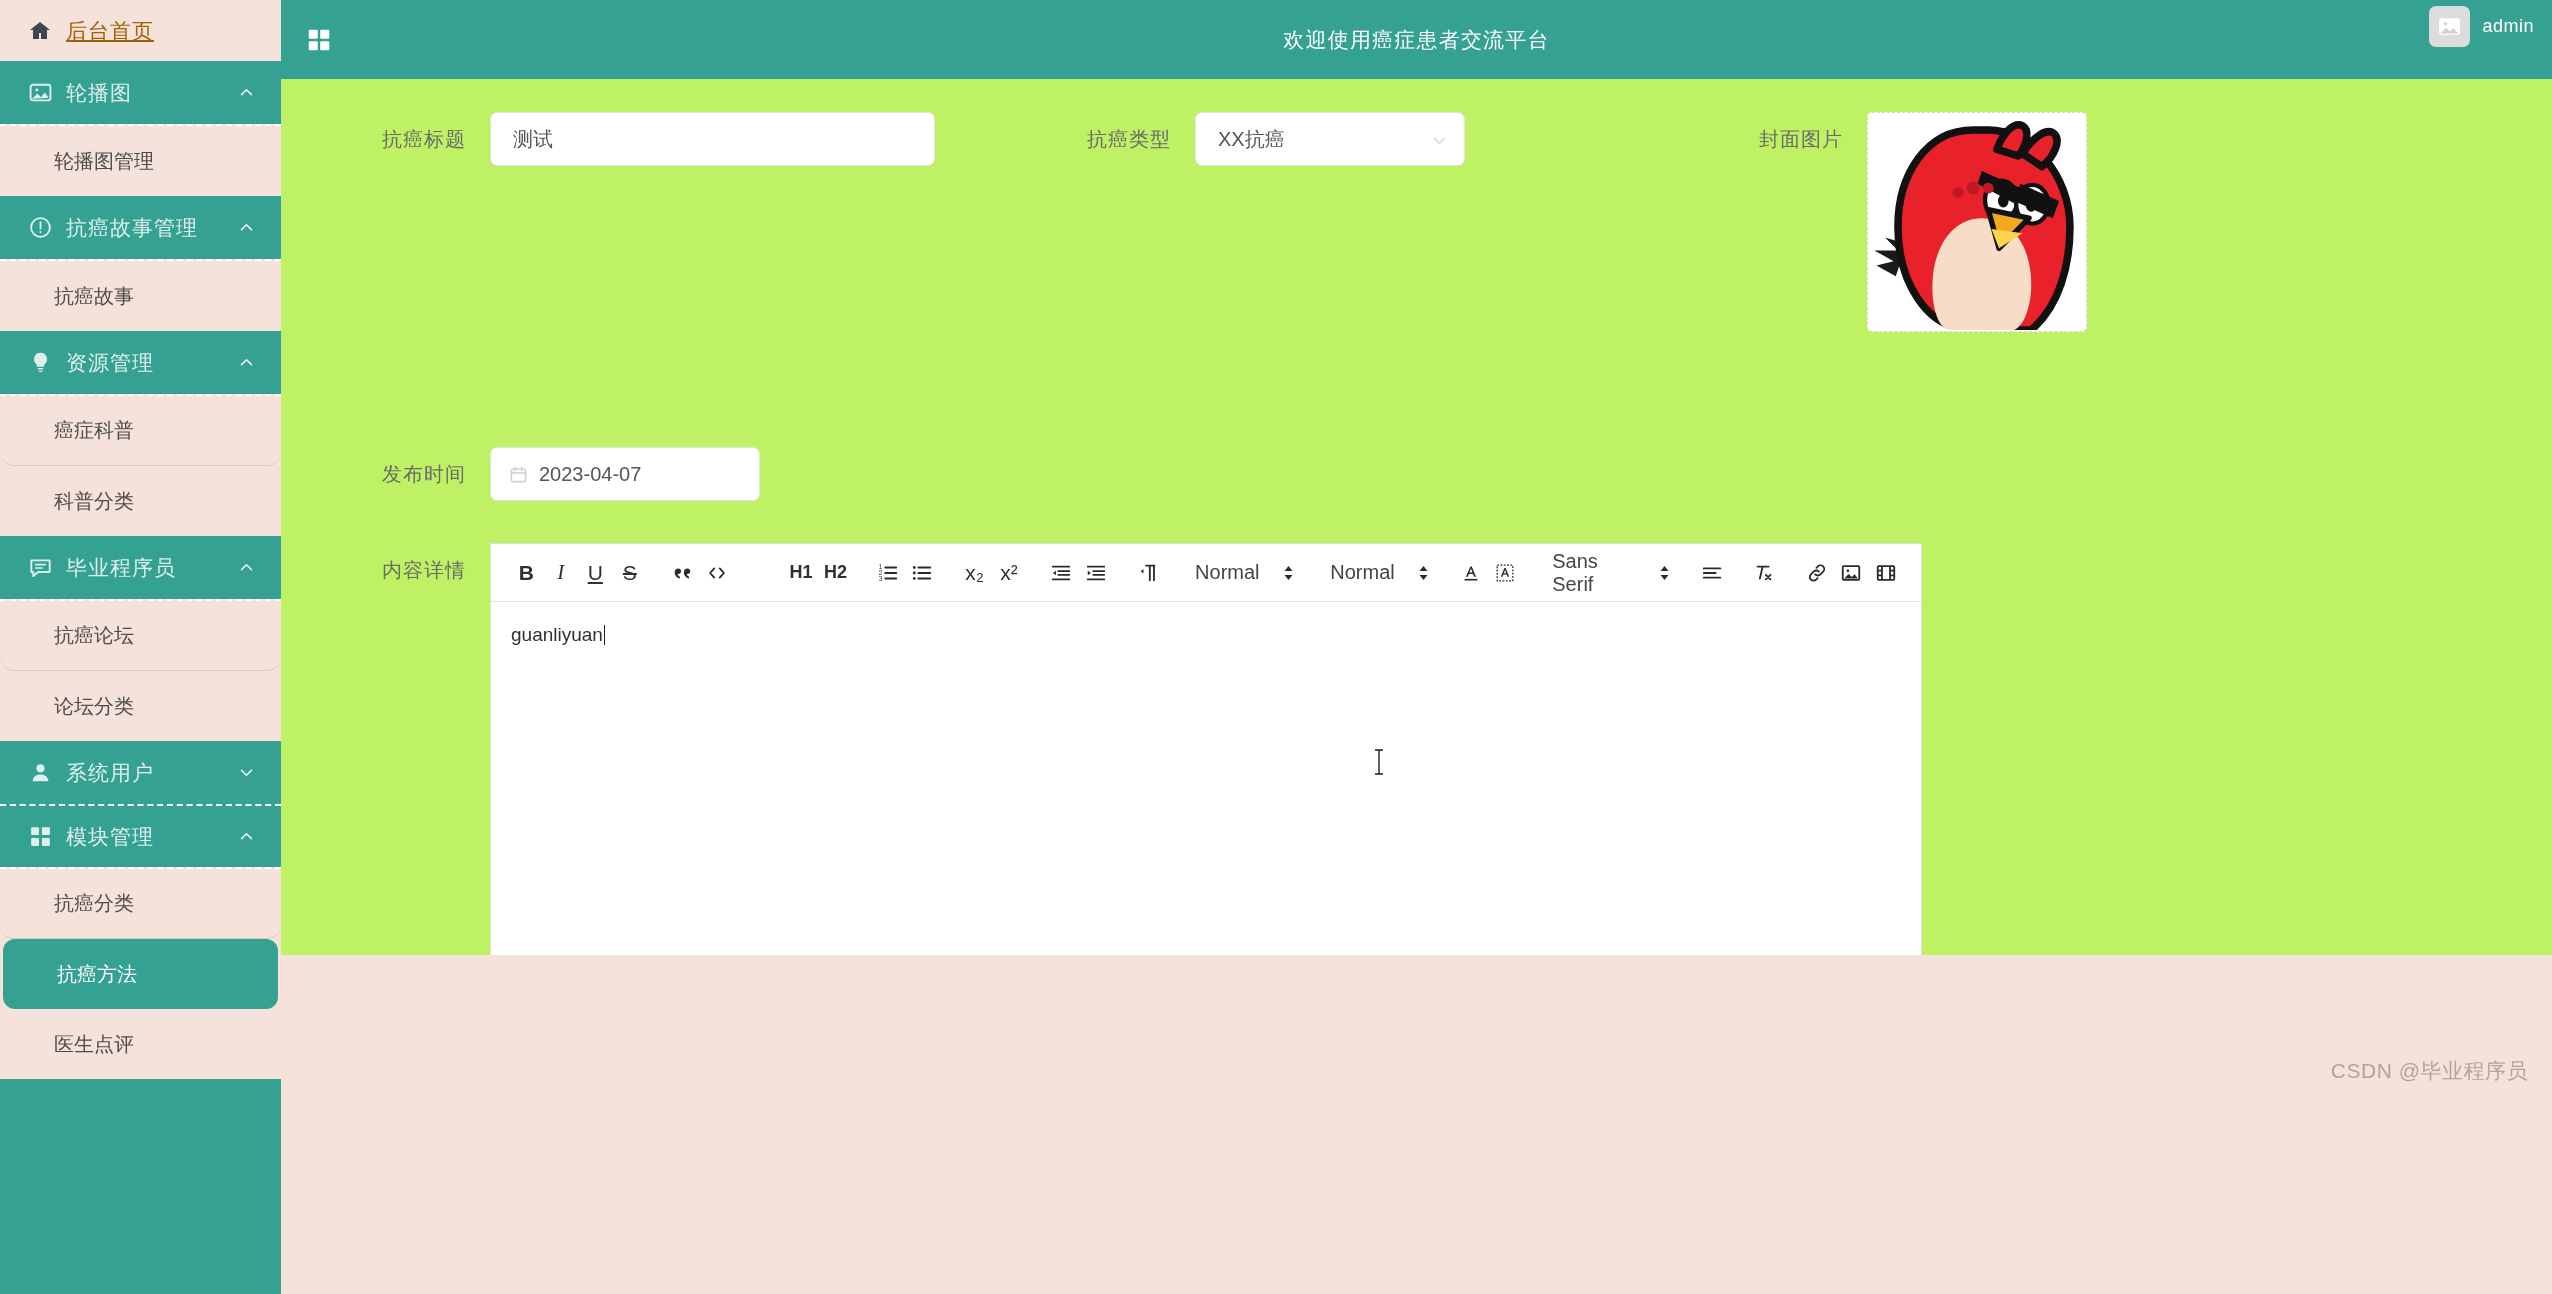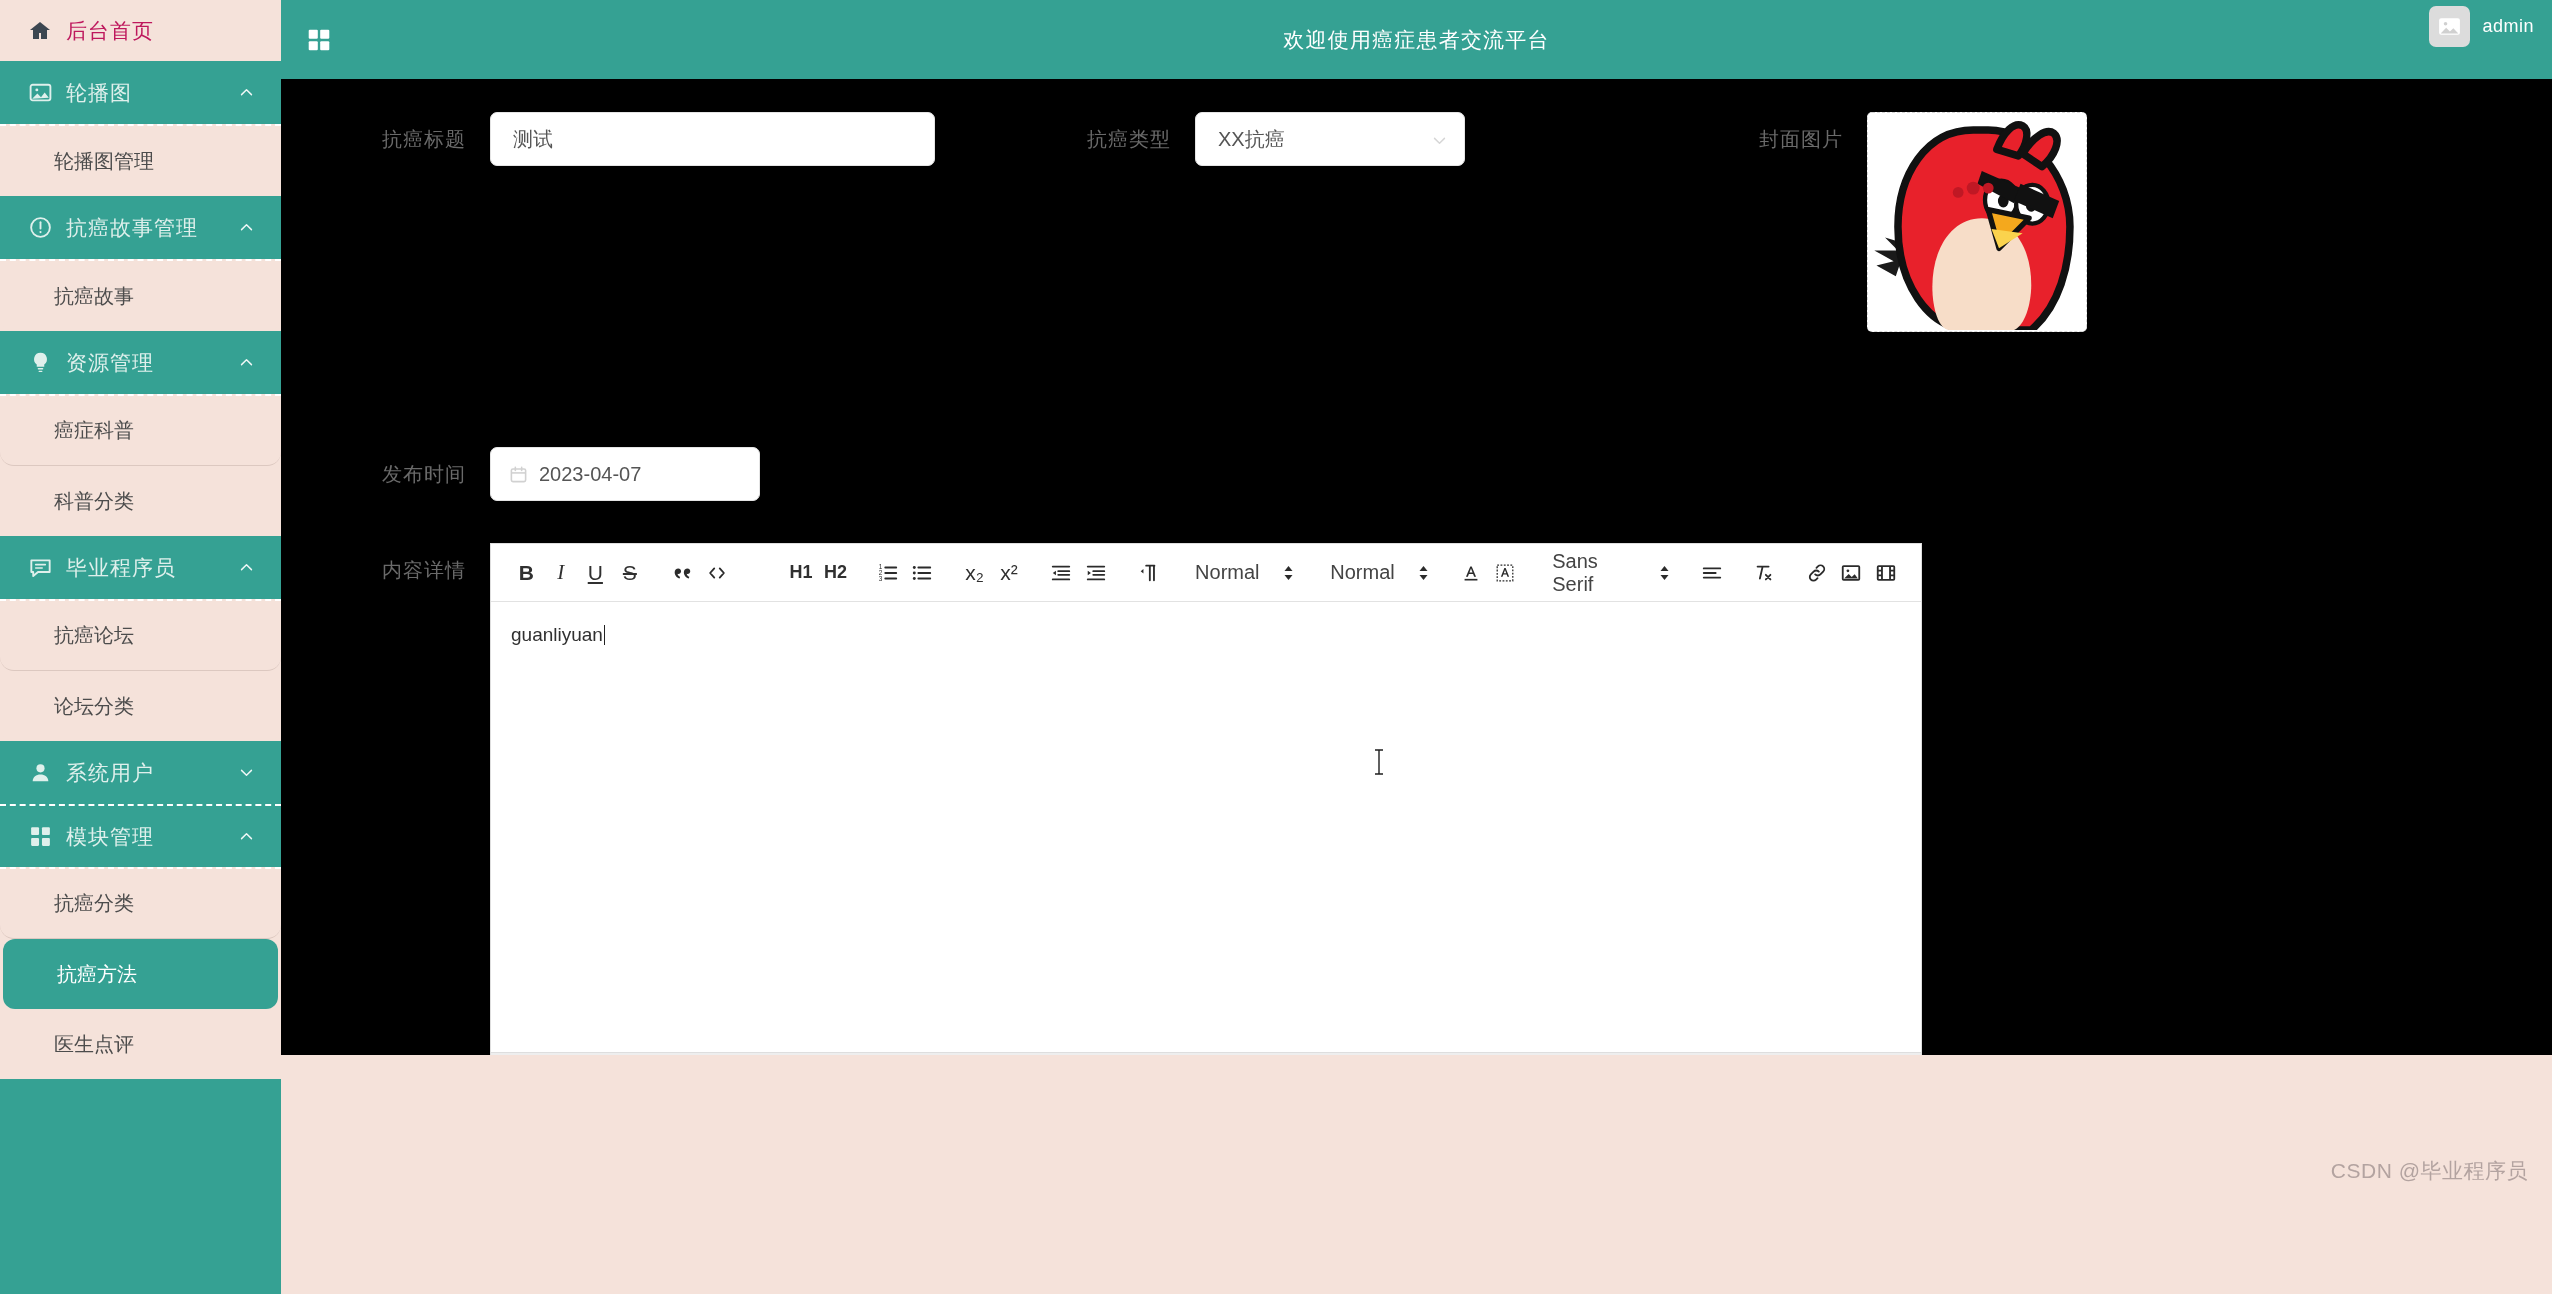--- a/index.html
+++ b/index.html
@@ -19,21 +19,21 @@
     position: relative;
     overflow: hidden;
   }
   .home-row {
     height: 61px;
     background: #f5e2da;
     display: flex; align-items: center;
     padding-left: 28px;
     gap: 14px;
   }
-  .home-row .lbl { font-size: 21px; color: #be185d; letter-spacing: 1px; }
+  .home-row .lbl { font-size: 21px; color: #a16207; letter-spacing: 1px; text-decoration: underline; }
   .home-icon { width: 24px; height: 24px; display:block; }
 
   .menu-group { width: 100%; }
   .group-head {
     height: 63px;
     display: flex; align-items: center;
     padding: 0 26px 0 28px;
     color: #dff0ec;
     font-size: 21px;
     letter-spacing: 1px;
@@ -105,22 +105,22 @@
   .avatar {
     width: 41px; height: 41px;
     background: #dcdcdc;
     border-radius: 7px;
     display: flex; align-items: center; justify-content: center;
   }
   .avatar svg { width: 25px; height: 25px; }
   .user-name { color: #ffffff; font-size: 18px; letter-spacing: .5px; }
 
   .content {
-    height: 976px;
-    background: #000000;
+    height: 876px;
+    background: #bef264;
     position: relative;
     overflow: hidden;
   }
   .footer-strip { height: 138px; background: #f5e2da; position: relative; }
   .watermark {
     position: absolute; right: 24px; bottom: 8px;
     color: #b3a3a0; font-size: 21px; letter-spacing: .5px;
   }
 
   

